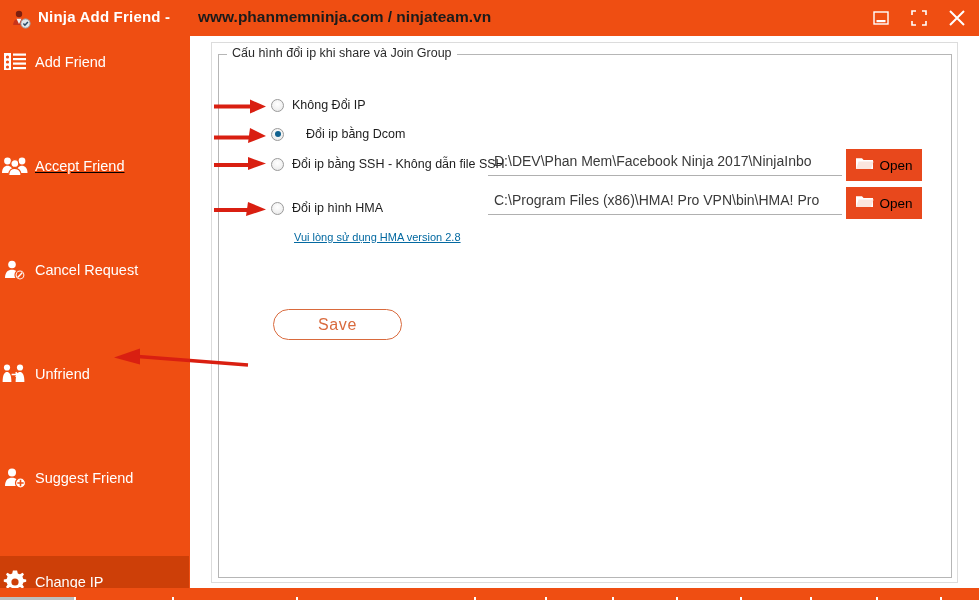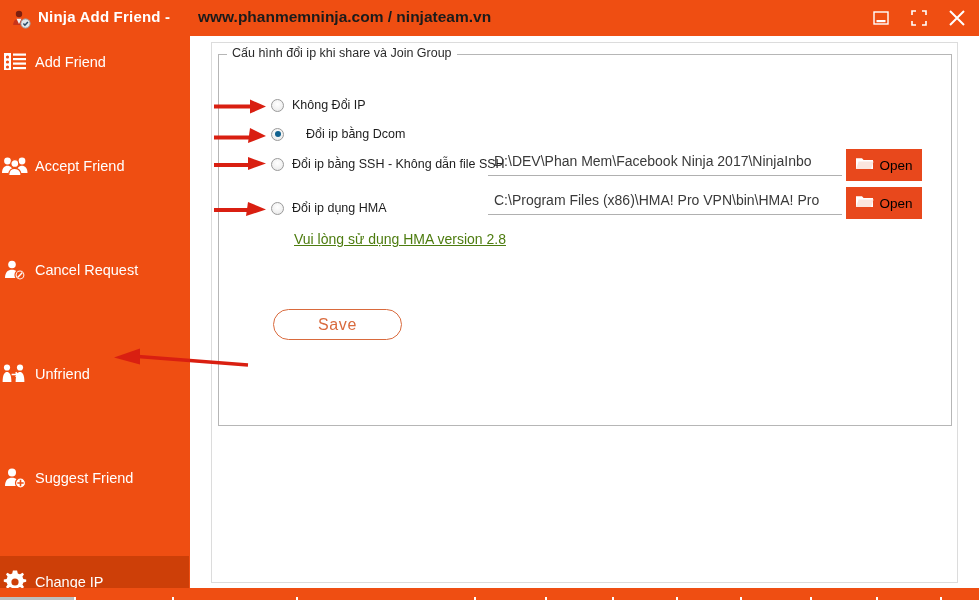--- a/index.html
+++ b/index.html
@@ -111,21 +111,21 @@
     width: 747px; height: 541px;
     background: #ffffff;
     border: 1px solid #dcdcdc;
     box-sizing: border-box;
   }
 
   
   .groupbox {
     position: absolute;
     left: 6px; top: 11px;
-    width: 734px; height: 372px;
+    width: 734px; height: 524px;
     border: 1px solid #b6b6b6;
     box-sizing: border-box;
   }
   .groupbox-title {
     position: absolute;
     left: 8px; top: -9px;
     background: #ffffff;
     padding: 0 5px;
     font-size: 12.5px;
     color: #2b2b2b;
@@ -192,22 +192,22 @@
   }
   .open-btn .lbl {
     color: #000000;
     font-size: 13.5px;
   }
 
   
   .hma-link {
     position: absolute;
     left: 281px; top: 236px;
-    font-size: 14px;
-    color: #4d7c0f;
+    font-size: 11px;
+    color: #0369a1;
     cursor: pointer;
     white-space: nowrap;
   }
 
   
   .save-btn {
     position: absolute;
     left: 260px; top: 284px;
     width: 129px; height: 31px;
     border: 1px solid #d96a3d;
@@ -297,21 +297,21 @@
           <circle cx="5.5" cy="17" r="1.6" fill="#ef4e12"></circle>
           <rect x="11" y="3.5" width="13" height="2.2" fill="#ffffff"></rect>
           <rect x="11" y="8" width="13" height="2.2" fill="#ffffff"></rect>
           <rect x="11" y="12.5" width="13" height="2.2" fill="#ffffff"></rect>
           <rect x="11" y="17" width="13" height="2.2" fill="#ffffff"></rect>
         </svg>
       </span>
       <span class="nav-label">Add Friend</span>
     </div>
 
-    <div class="nav-item" style="top:52px;">
+    <div class="nav-item" style="top:52px;text-decoration:underline;">
       <span class="nav-ico">
         <svg width="28" height="24" viewBox="0 0 28 24">
           <circle cx="6.5" cy="7" r="3.4" fill="#ffffff"></circle>
           <path d="M1 19 C1 14 3.6 11.8 6.5 11.8 C9.4 11.8 12 14 12 19 Z" fill="#ffffff"></path>
           <circle cx="21" cy="7" r="3.4" fill="#ffffff"></circle>
           <path d="M15.5 19 C15.5 14 18.1 11.8 21 11.8 C23.9 11.8 26.5 14 26.5 19 Z" fill="#ffffff"></path>
           <circle cx="13.8" cy="9.5" r="3.9" fill="#ffffff" stroke="#ef4e12" stroke-width="1.1"></circle>
           <path d="M7.6 21.5 C7.6 15.8 10.6 14.4 13.8 14.4 C17 14.4 20 15.8 20 21.5 Z" fill="#ffffff" stroke="#ef4e12" stroke-width="1.1"></path>
         </svg>
       </span>
@@ -384,21 +384,21 @@
           <span class="radio-label">Đổi ip bằng Dcom</span>
         </div>
 
         <div class="radio-row" style="left:52px; top:102px;">
           <span class="radio"></span>
           <span class="radio-label">Đổi ip bằng SSH - Không dẫn file SSH</span>
         </div>
 
         <div class="radio-row" style="left:52px; top:146px;">
           <span class="radio"></span>
-          <span class="radio-label">Đổi ip dụng HMA</span>
+          <span class="radio-label">Đổi ip hình HMA</span>
         </div>
 
         <input class="field" type="text" style="left: 269px; top: 95px; width: 354px; height: 26px;" value="D:\DEV\Phan Mem\Facebook Ninja 2017\NinjaInbo">
         <input class="field" type="text" style="left: 269px; top: 134px; width: 354px; height: 26px;" value="C:\Program Files (x86)\HMA! Pro VPN\bin\HMA! Pro">
 
         <div class="open-btn" style="left:627px; top:94px;">
           <span>
             <svg width="19" height="16" viewBox="0 0 19 16">
               <path d="M1 3.2 H7 L8.6 5 H18 V14 H1 Z" fill="#ffffff"></path>
               <path d="M1 14 L3.6 6.6 H18.6 L16 14 Z" fill="#fbe6de"></path>

